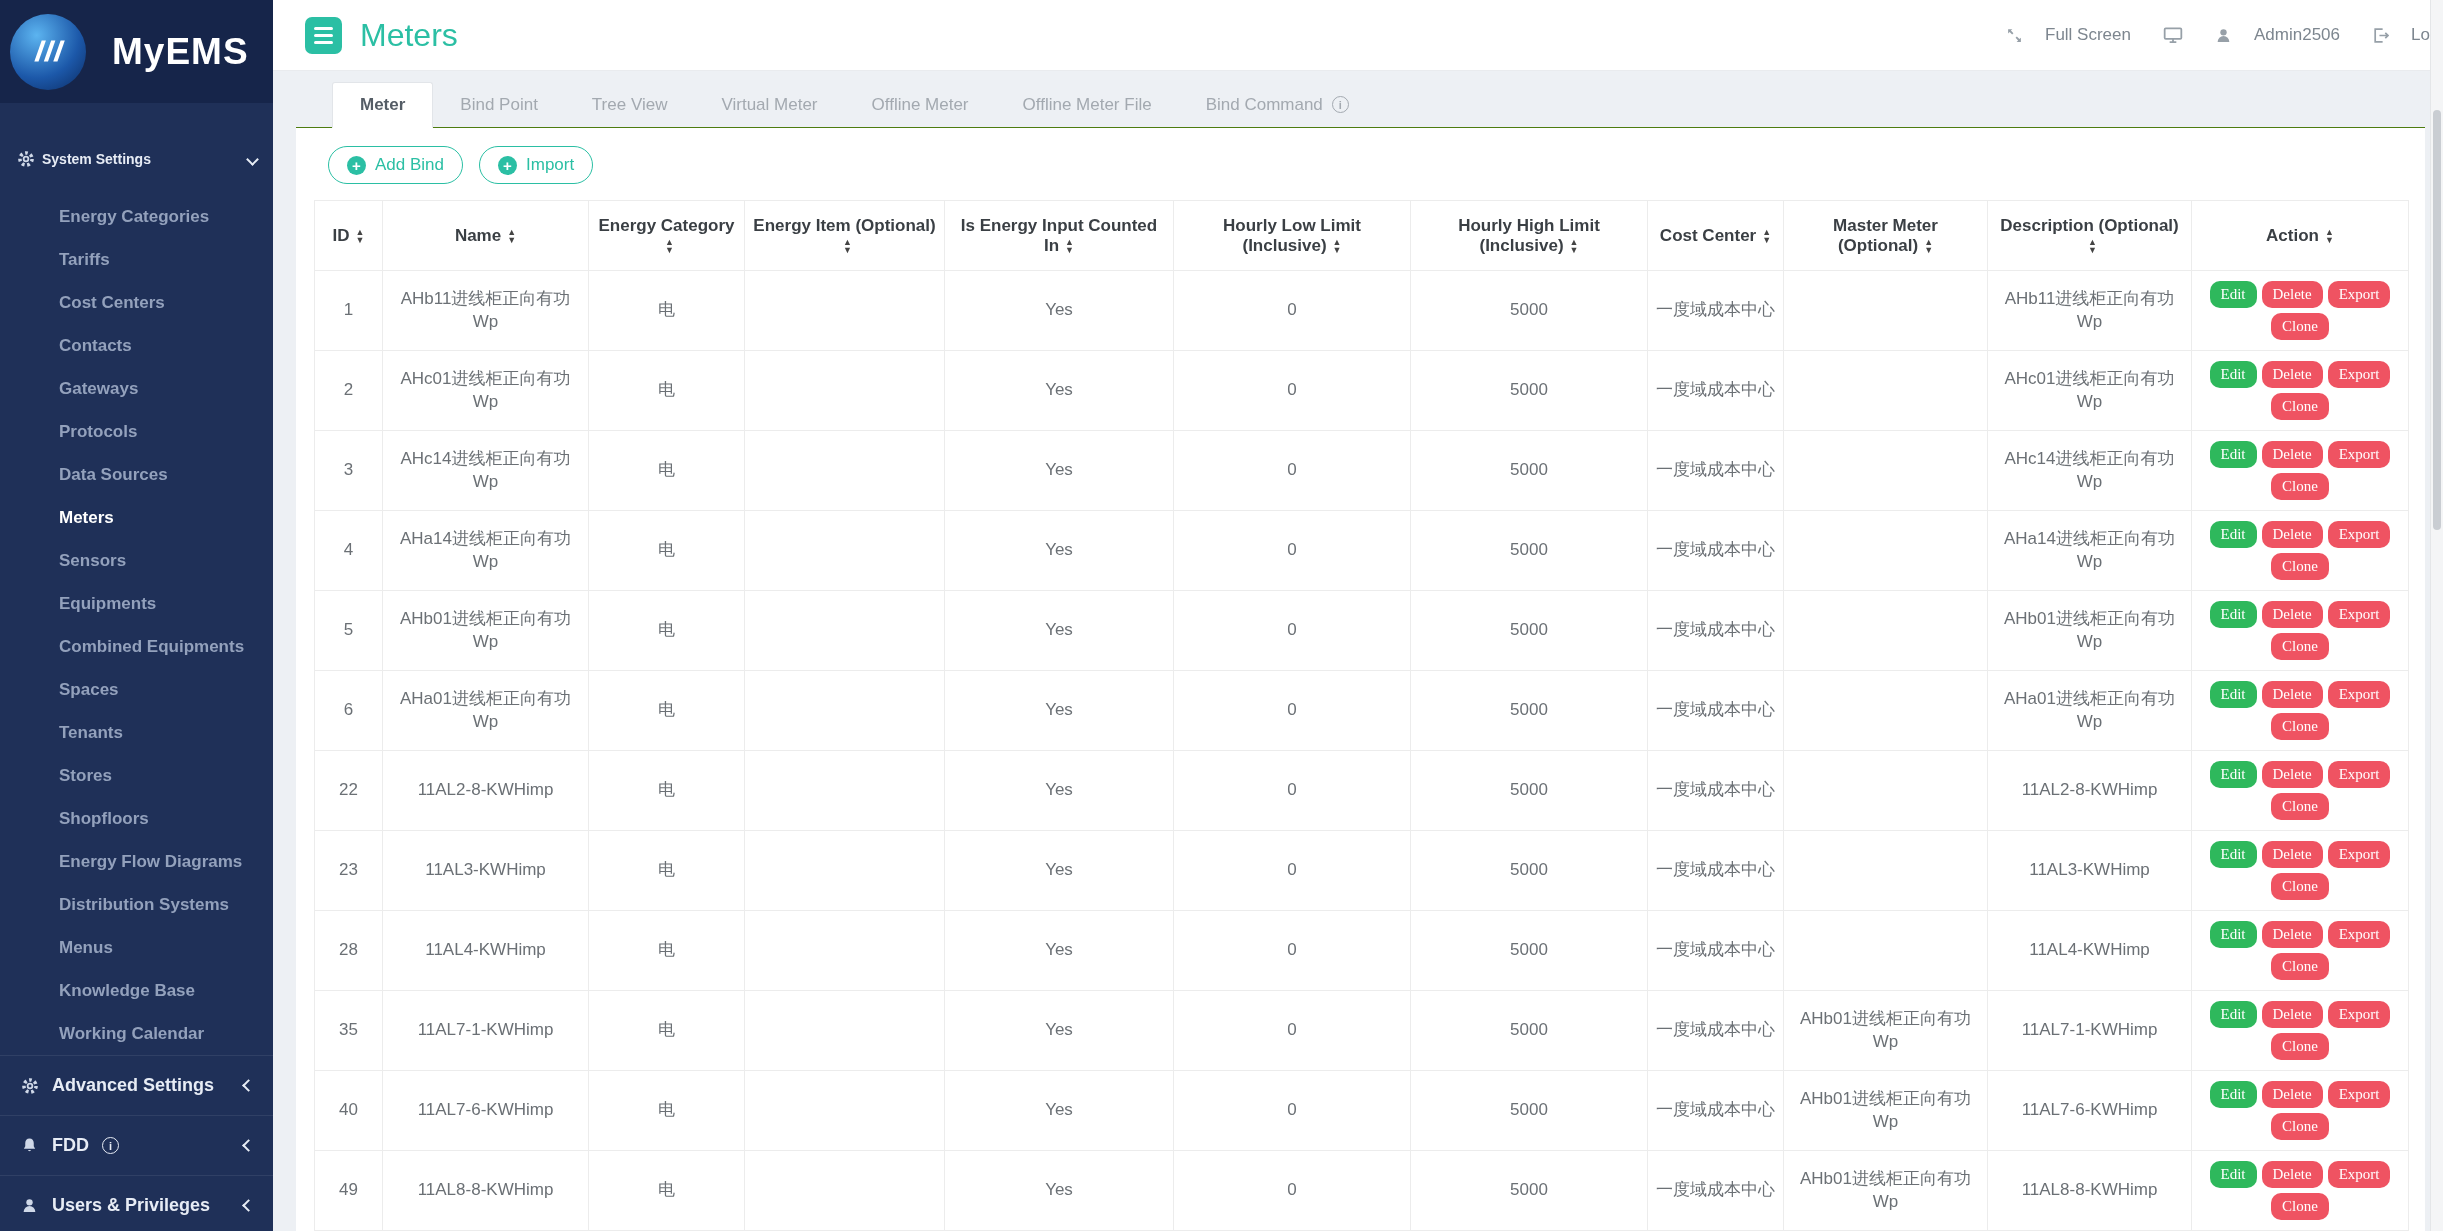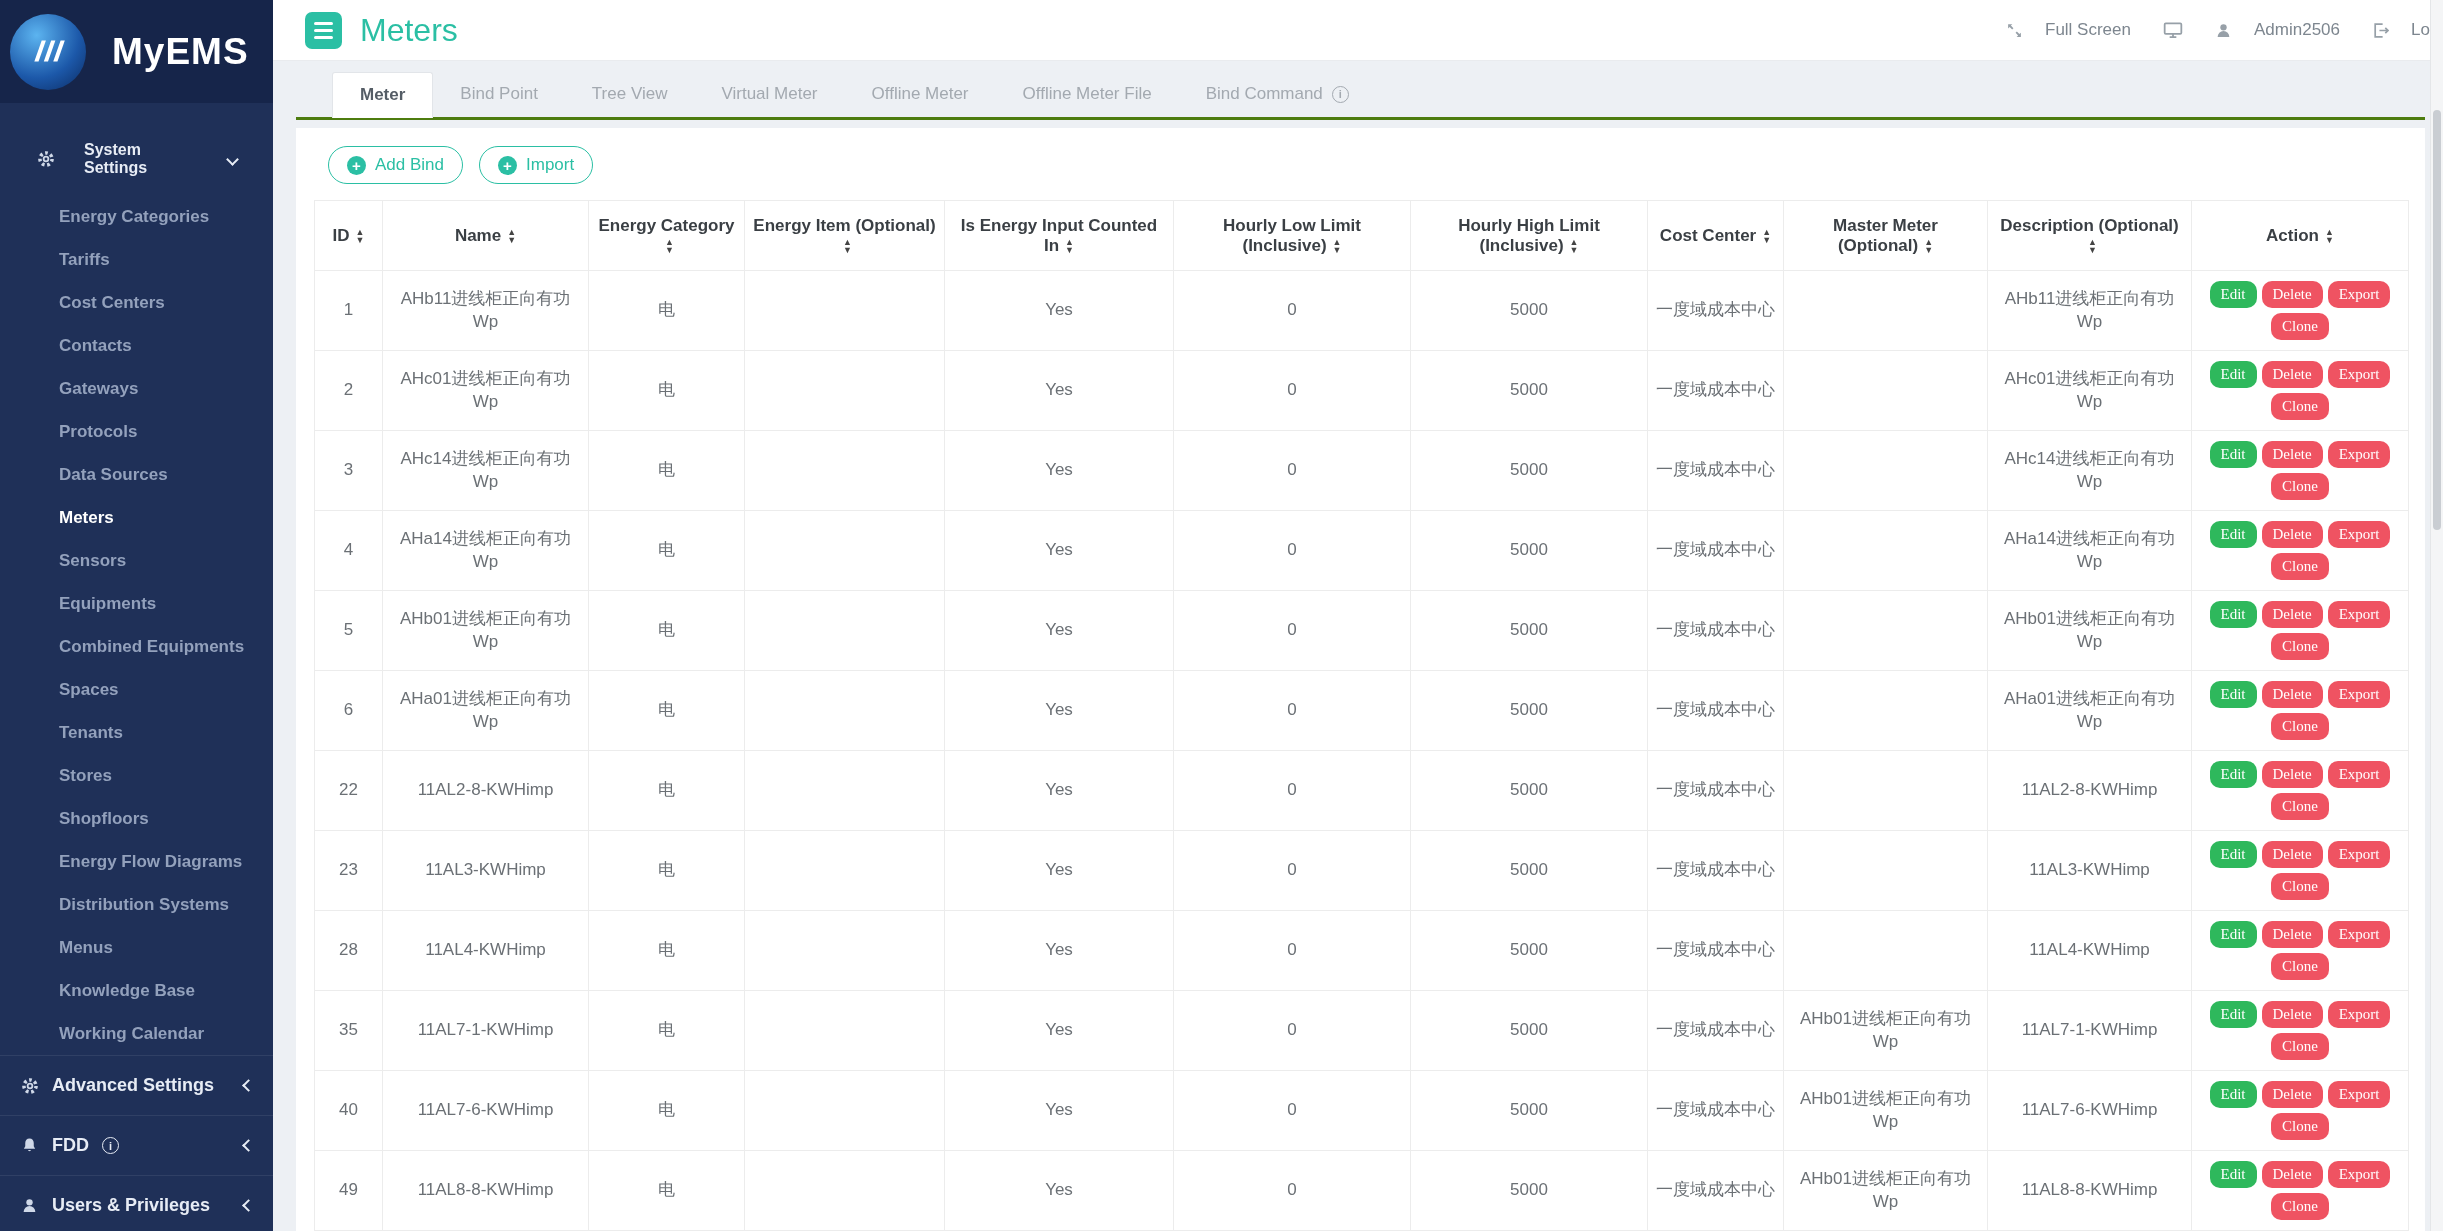--- a/index.html
+++ b/index.html
@@ -5,21 +5,21 @@
   *{margin:0;padding:0;box-sizing:border-box}
   html,body{width:2443px;height:1231px;overflow:hidden}
   body{font-family:"Liberation Sans",sans-serif;background:#edf0f4;display:flex}
   .app{display:flex;width:100%;height:100%}
 
   
   .sidebar{width:273px;height:100%;background:var(--sidebar-bg,#1f3058);flex-shrink:0;color:#98a6c3;overflow:hidden}
   .logo{height:103px;background:var(--logo-bg,#16254a);display:flex;align-items:center;padding:0 10px;gap:26px;cursor:pointer}
   .logo-badge{width:76px;height:76px;border-radius:50%;background:radial-gradient(circle at 35% 28%,#5cb4f0,#1c58a9 58%,#0b2a60);display:flex;align-items:center;justify-content:center;flex-shrink:0}
   .logo-text{font-size:37px;font-weight:bold;color:#fff;letter-spacing:1px}
-  .side-head{display:flex;align-items:center;gap:29px;padding:0 36px;height:52px;color:#e7ecf5;font-weight:bold;font-size:16px;margin-top:30px;cursor:pointer}
+  .side-head{display:flex;align-items:center;gap:7px;padding:0 16px;height:52px;color:#e7ecf5;font-weight:bold;font-size:14px;margin-top:30px;cursor:pointer}
   .side-head .grow,.side-section .grow{flex:1}
   .side-items{list-style:none;margin-top:10px}
   .side-items li{height:43px;line-height:43px;padding-left:59px;font-size:17px;font-weight:bold;color:#93a1bc;cursor:pointer;white-space:nowrap}
   .side-items li.active{color:#ffffff}
   .side-section{display:flex;align-items:center;gap:13px;padding:16px 20px;height:60px;color:#e7ecf5;font-weight:bold;font-size:18px;border-top:1px solid rgba(255,255,255,.08);cursor:pointer}
   .side-section:first-of-type{margin-top:18px}
   .chev{width:9px;height:9px;border-right:2px solid currentColor;border-bottom:2px solid currentColor;display:inline-block;flex-shrink:0}
   .chev.down{transform:rotate(45deg)}
   .chev.left{transform:rotate(135deg)}
   .sicon{display:inline-flex;width:19px;justify-content:center;color:#cfd8e8;flex-shrink:0}
@@ -29,21 +29,21 @@
   .topbar{height:97px;background:#fff;display:flex;align-items:center;justify-content:space-between;padding:0 14px 0 32px;box-shadow:0 1px 0 #e9ebee}
   .topbar-left{display:flex;align-items:center;gap:18px}
   .burger{width:37px;height:37px;border-radius:7px;background:var(--accent,#2bbfa4);border:none;display:flex;flex-direction:column;justify-content:center;align-items:center;gap:4px;cursor:pointer}
   .burger span{display:block;width:19px;height:3px;background:#fff;border-radius:2px}
   .page-title{font-size:32px;color:var(--accent,#2bbfa4);font-weight:500}
   .topbar-right{display:flex;align-items:center;gap:32px;color:#8a949d;font-size:17px;margin-right:-34px}
   .tr-item{display:flex;align-items:center;gap:22px;cursor:pointer;white-space:nowrap;color:#7d868f}
   .tr-item svg{color:#97a0a8}
 
   
-  .tabs{display:flex;align-items:flex-start;margin:12px 18px 8px 23px;padding-left:36px;border-bottom:3px solid #4d7c0f;height:48px}
+  .tabs{display:flex;align-items:center;margin:12px 18px 0 23px;padding-left:36px;border-bottom:1px solid #4d7c0f;height:48px}
   .tab{padding:12px 27px;font-size:17px;color:#a3a9b0;cursor:pointer;white-space:nowrap;display:flex;gap:9px;align-items:center}
   .tab.active{background:#fff;color:#555d66;font-weight:bold;border:1px solid #e2e5e9;border-bottom:1px solid #fff;margin-bottom:-1px;border-radius:3px 3px 0 0}
 
   
   .card{background:#fff;margin:0 18px 0 23px;flex:1;padding:18px 18px 0 18px}
   .toolbar{display:flex;gap:16px;padding:0 0 16px 14px}
   .pill-btn{display:flex;align-items:center;gap:9px;border:1px solid var(--accent,#2bbfa4);color:var(--accent,#2bbfa4);background:#fff;border-radius:999px;padding:8px 18px;font-size:17px;cursor:pointer;font-family:inherit}
   .plus{width:19px;height:19px;border-radius:50%;background:var(--accent,#2bbfa4);color:#fff;display:inline-flex;align-items:center;justify-content:center;font-size:15px;font-weight:bold;line-height:1}
 
   

